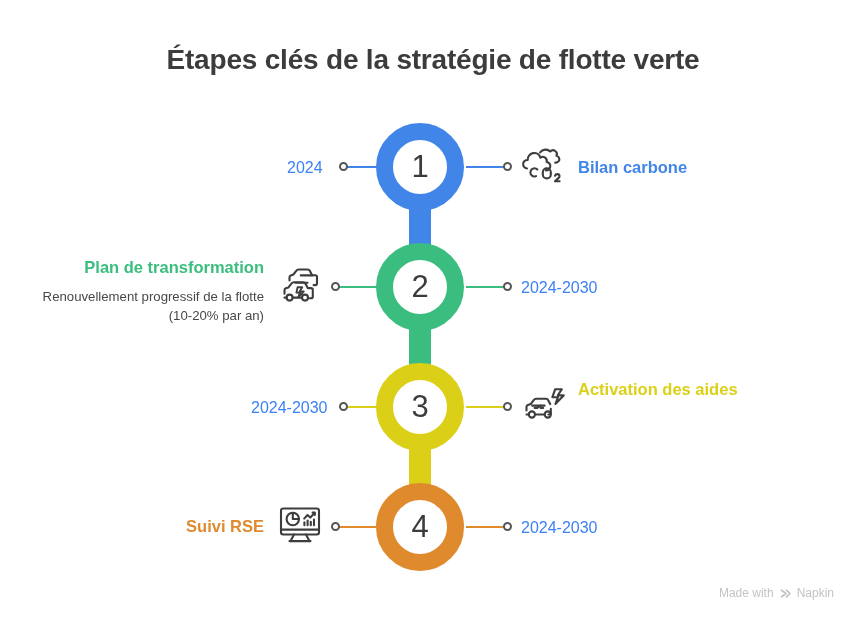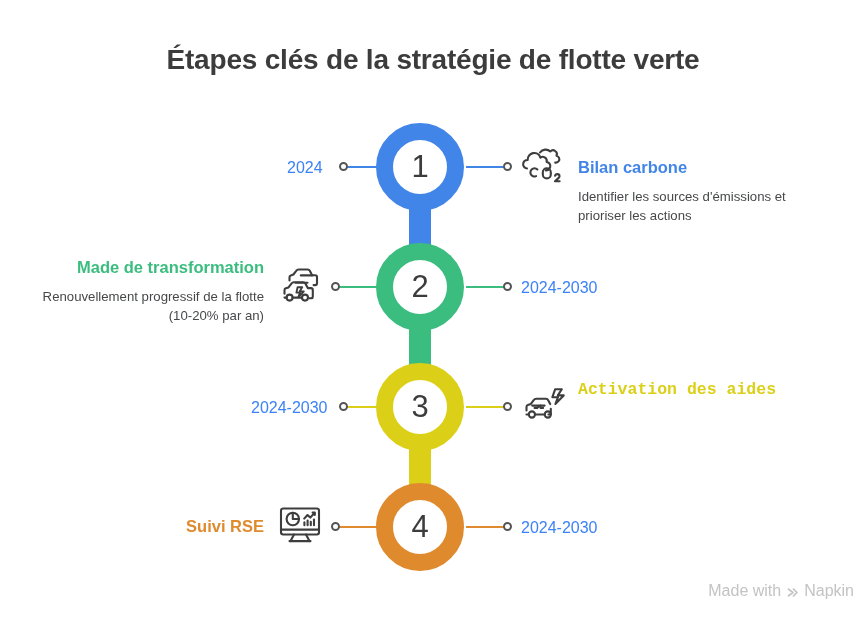--- a/index.html
+++ b/index.html
@@ -113,26 +113,26 @@
   .icon-box {
     position: absolute;
     width: 52px;
     height: 48px;
   }
   .icon-box svg { display: block; width: 100%; height: 100%; }
 
   
   #watermark {
     position: absolute;
-    right: 12px;
+    right: 32px;
     bottom: 18px;
     display: flex;
     align-items: center;
     gap: 5px;
-    font-size: 16px;
+    font-size: 12px;
     color: #c3c3c3;
   }
   #watermark .wm-mark {
     display: inline-block;
     width: 13px;
     height: 13px;
   }
 </style>
 </head>
 <body>
@@ -161,25 +161,24 @@
       <path d="M10 26.5c-2.7-.3-4.5-2.9-3.7-5.5.6-1.9 2.4-3.1 4.4-3-.3-3.3 2-6.3 5.3-6.9 3.3-.6 6.5 1.4 7.4 4.6 1.2-1 2.9-1.2 4.3-.4 1.6.9 2.4 2.8 1.9 4.6 2.5.3 4.2 2.7 3.6 5.1-.5 2-2.3 3.4-4.4 3.4"></path>
       <path d="M20.4 27.5c-1.6-1.6-4.2-1.6-5.8 0s-1.6 4.2 0 5.8c1.2 1.2 3 1.5 4.5.8"></path>
       <path d="M29.8 26.3c-2.2 0-4 1.8-4 4v2.1c0 2.2 1.8 4 4 4s4-1.8 4-4v-2.1c0-2.2-1.8-4-4-4z"></path>
       <path d="M38 33.8c.3-1 1.2-1.7 2.3-1.7 1.2 0 2.2.9 2.2 2.1 0 .8-.4 1.3-1.1 1.9l-3.4 3.1h4.6"></path>
     </g>
   </svg>
 </div>
 
 <div class="content right" style="left:578px;top:140px;width:236px;margin-top:18px;">
   <p class="heading" style="color:#4285e8;">Bilan carbone</p>
-  <p class="desc">Identifier les sources d'émissions et prioriser les actions</p>
 </div>
 
 <div class="content left" style="left:30px;top:258px;width:234px;">
-  <p class="heading" style="color:#3bbd7f;">Made de transformation</p>
+  <p class="heading" style="color:#3bbd7f;">Plan de transformation</p>
   <p class="desc">Renouvellement progressif de la flotte (10-20% par an)</p>
 </div>
 
 <div class="icon-box" style="left:276px;top:261px;">
   <svg viewBox="0 0 52 48">
     <g fill="none" stroke="#3d3d3d" stroke-width="2.1" stroke-linecap="round" stroke-linejoin="round">
       <path d="M13.5 19.5v-3.2c0-.9.5-1.6 1.3-1.9l2.6-.9 3-3.9c.5-.7 1.3-1.1 2.1-1.1h9.2c.9 0 1.7.5 2.1 1.3l2.3 4.4h3.1c1 0 1.8.8 1.8 1.8v6.3c0 1-.8 1.8-1.8 1.8h-1.6"></path>
       <path d="M24.8 14.4h11.6"></path>
       <path d="M8.5 32.8v-3.6c0-.9.5-1.6 1.3-1.9l2.7-.9 3.1-4.1c.5-.7 1.3-1.1 2.1-1.1h9.6c.9 0 1.7.5 2.1 1.3l2.4 4.6h3.2c1 0 1.8.8 1.8 1.8v6.6c0 1-.8 1.8-1.8 1.8h-1.7"></path>
       <path d="M8.5 36.6h2.1"></path>
@@ -226,21 +225,21 @@
       <path d="M15.2 24.6h12.4"></path>
       <path d="M17.6 26.9h2.5"></path>
       <path d="M23.6 26.9h2.5"></path>
       <path d="M20.1 26.9l3.5-2.3"></path>
       <path d="M38.2 8.2h6.6l-4 6.2h5.9l-8.3 8.6 2.6-6.8h-5.6z"></path>
     </g>
   </svg>
 </div>
 
 <div class="content right" style="left:578px;top:380px;width:246px;">
-  <p class="heading" style="color:#dbd017;font-family:Liberation Mono, monospace;">Activation des aides</p>
+  <p class="heading" style="color:#dbd017;">Activation des aides</p>
 </div>
 
 <div class="content left" style="left:28px;top:497px;width:236px;margin-top:20px;">
   <p class="heading" style="color:#e08a2e;">Suivi RSE</p>
 </div>
 
 <div class="icon-box" style="left:274px;top:500px;">
   <svg viewBox="0 0 52 48">
     <g fill="none" stroke="#3d3d3d" stroke-width="2.1" stroke-linecap="round" stroke-linejoin="round">
       <rect x="7" y="8.5" width="38" height="26" rx="2.2"></rect>

